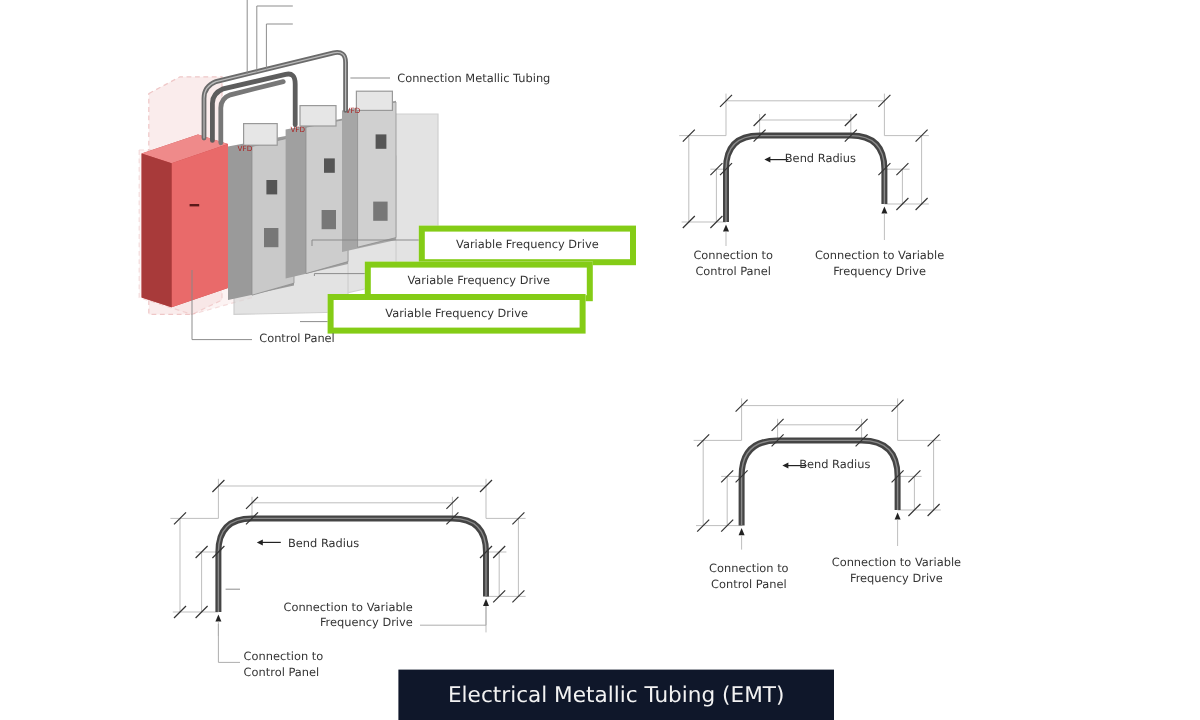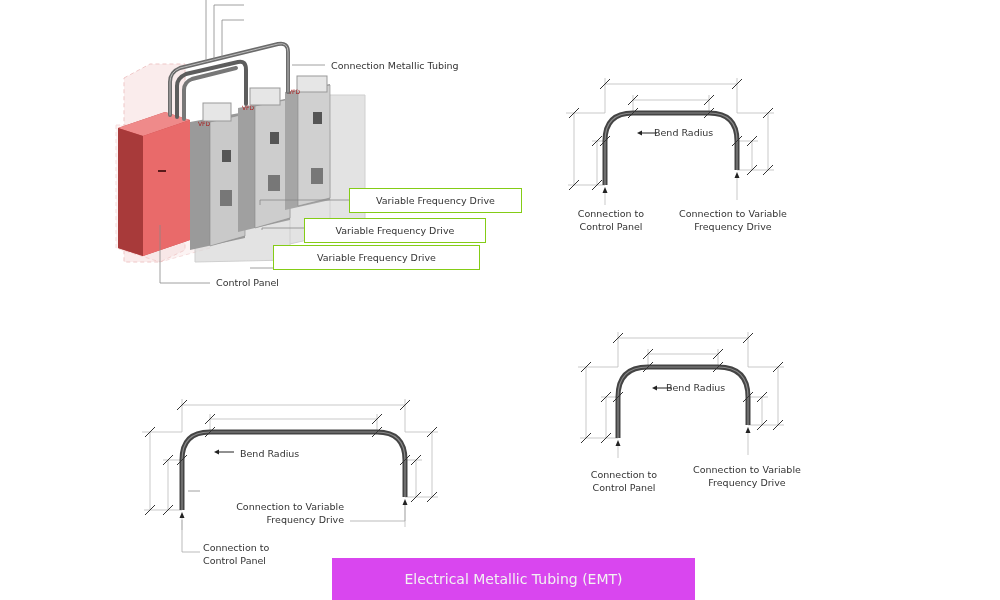--- a/index.html
+++ b/index.html
@@ -1,24 +1,24 @@
 <!DOCTYPE html>
 <html><head>
 <meta charset="utf-8">
 <style>
   html, body { margin: 0; padding: 0; background: #ffffff; }
   body { width: 1000px; height: 600px; position: relative; overflow: hidden;
          font-family: "DejaVu Sans", sans-serif; color: #2b2b2b; }
   .lbl { position: absolute; font-size: 9.5px; color: #333; white-space: nowrap; line-height: 13px; }
   .lbl.c { text-align: center; }
   .lbl.r { text-align: right; }
-  .box { position: absolute; border: 1px solid #84cc16; background: #fff; }
+  .box { position: absolute; border: 5px solid #84cc16; background: #fff; }
   svg { position: absolute; left: 0; top: 0; }
   .banner { position: absolute; left: 332px; top: 558px; width: 363px; height: 42px;
-            background: #d946ef; color: #f2f2f2; font-size: 14px;
+            background: #0f172a; color: #f2f2f2; font-size: 18px;
             display: flex; align-items: center; justify-content: center; }
 </style>
 </head>
 <body>
 
 <svg width="1000" height="600">
 
   <g fill="#f7dede" stroke="#e29a9a" stroke-dasharray="4 3" stroke-width="1">
     <polygon points="124,78 150,64 185,64 185,250 160,262 124,262" opacity="0.55"></polygon>
     <polygon points="116,125 210,125 210,248 160,262 116,248" opacity="0.35"></polygon>

